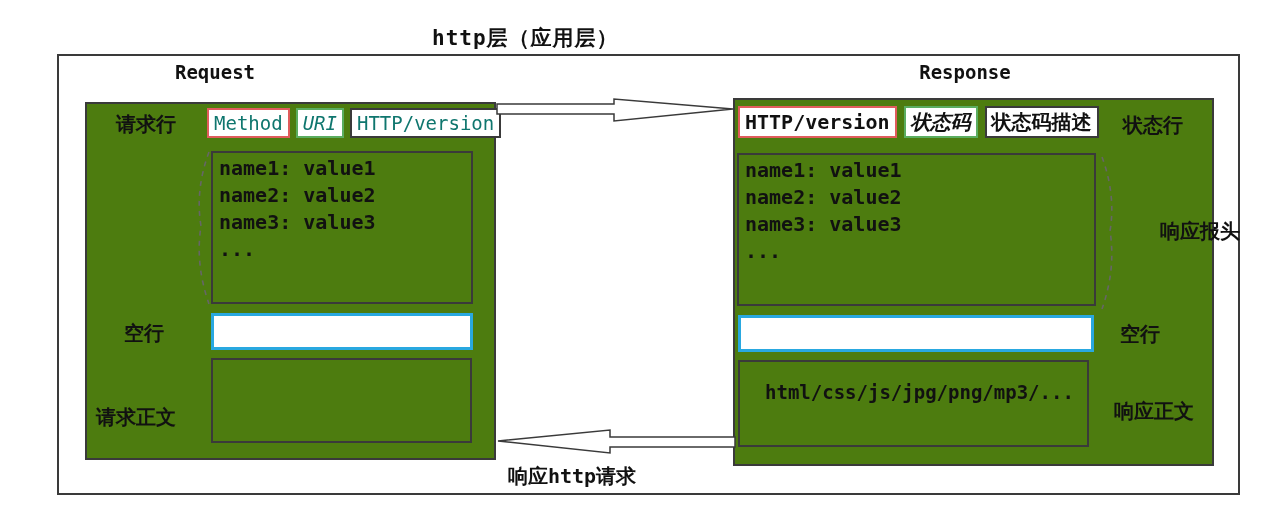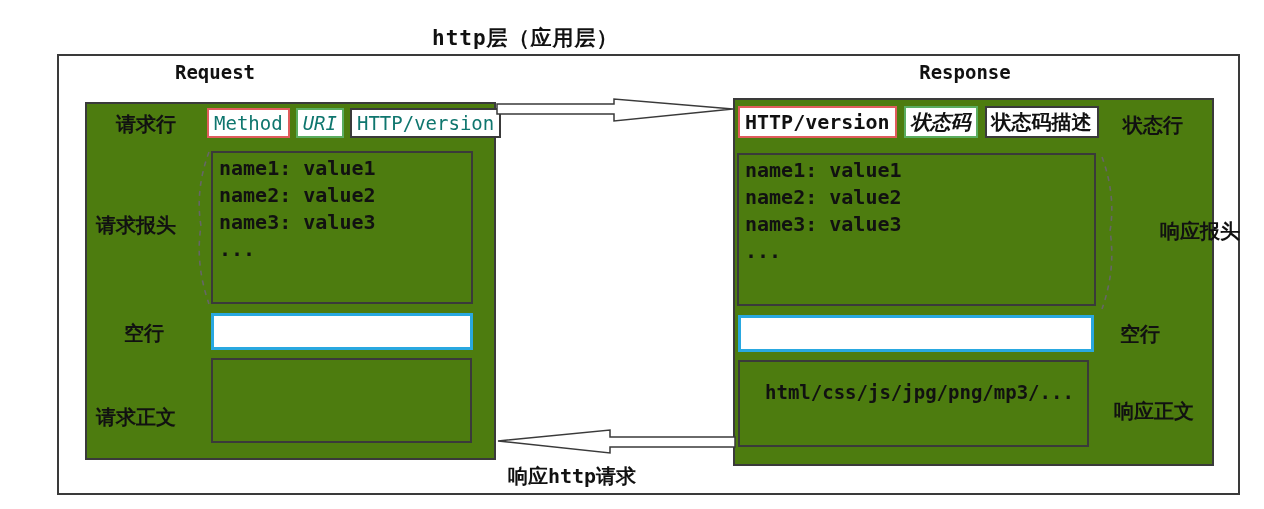--- a/index.html
+++ b/index.html
@@ -53,21 +53,20 @@
 
   <div class="abs thinframe" style="left:211px; top:151px; width:262px; height:153px; padding:2px 6px;">
     <div class="mono-line">name1: value1</div>
     <div class="mono-line">name2: value2</div>
     <div class="mono-line">name3: value3</div>
     <div class="mono-line">...</div>
   </div>
   <svg class="abs" style="left:191px; top:150px;" width="22" height="156" viewBox="0 0 22 156">
     <path d="M18 2 Q4 40 10 76 Q4 114 18 154" fill="none" stroke="#666" stroke-width="1.6" stroke-dasharray="5,5"></path>
   </svg>
-  <div class="abs cjk-label right-align" style="left:82px; top:212px; width:108px;">请求报头</div>
 
   <div class="abs blueframe" style="left:211px; top:313px; width:262px; height:37px;"></div>
   <div class="abs cjk-label right-align" style="left:92px; top:320px; width:104px;">空行</div>
 
   <div class="abs thinframe" style="left:211px; top:358px; width:261px; height:85px;"></div>
   <div class="abs cjk-label right-align" style="left:82px; top:404px; width:108px;">请求正文</div>
 
   <div class="abs thinframe" style="left:733px; top:98px; width:481px; height:368px;"></div>
 
   <div class="abs chip-row" style="left:738px; top:106px; gap:7px;">

